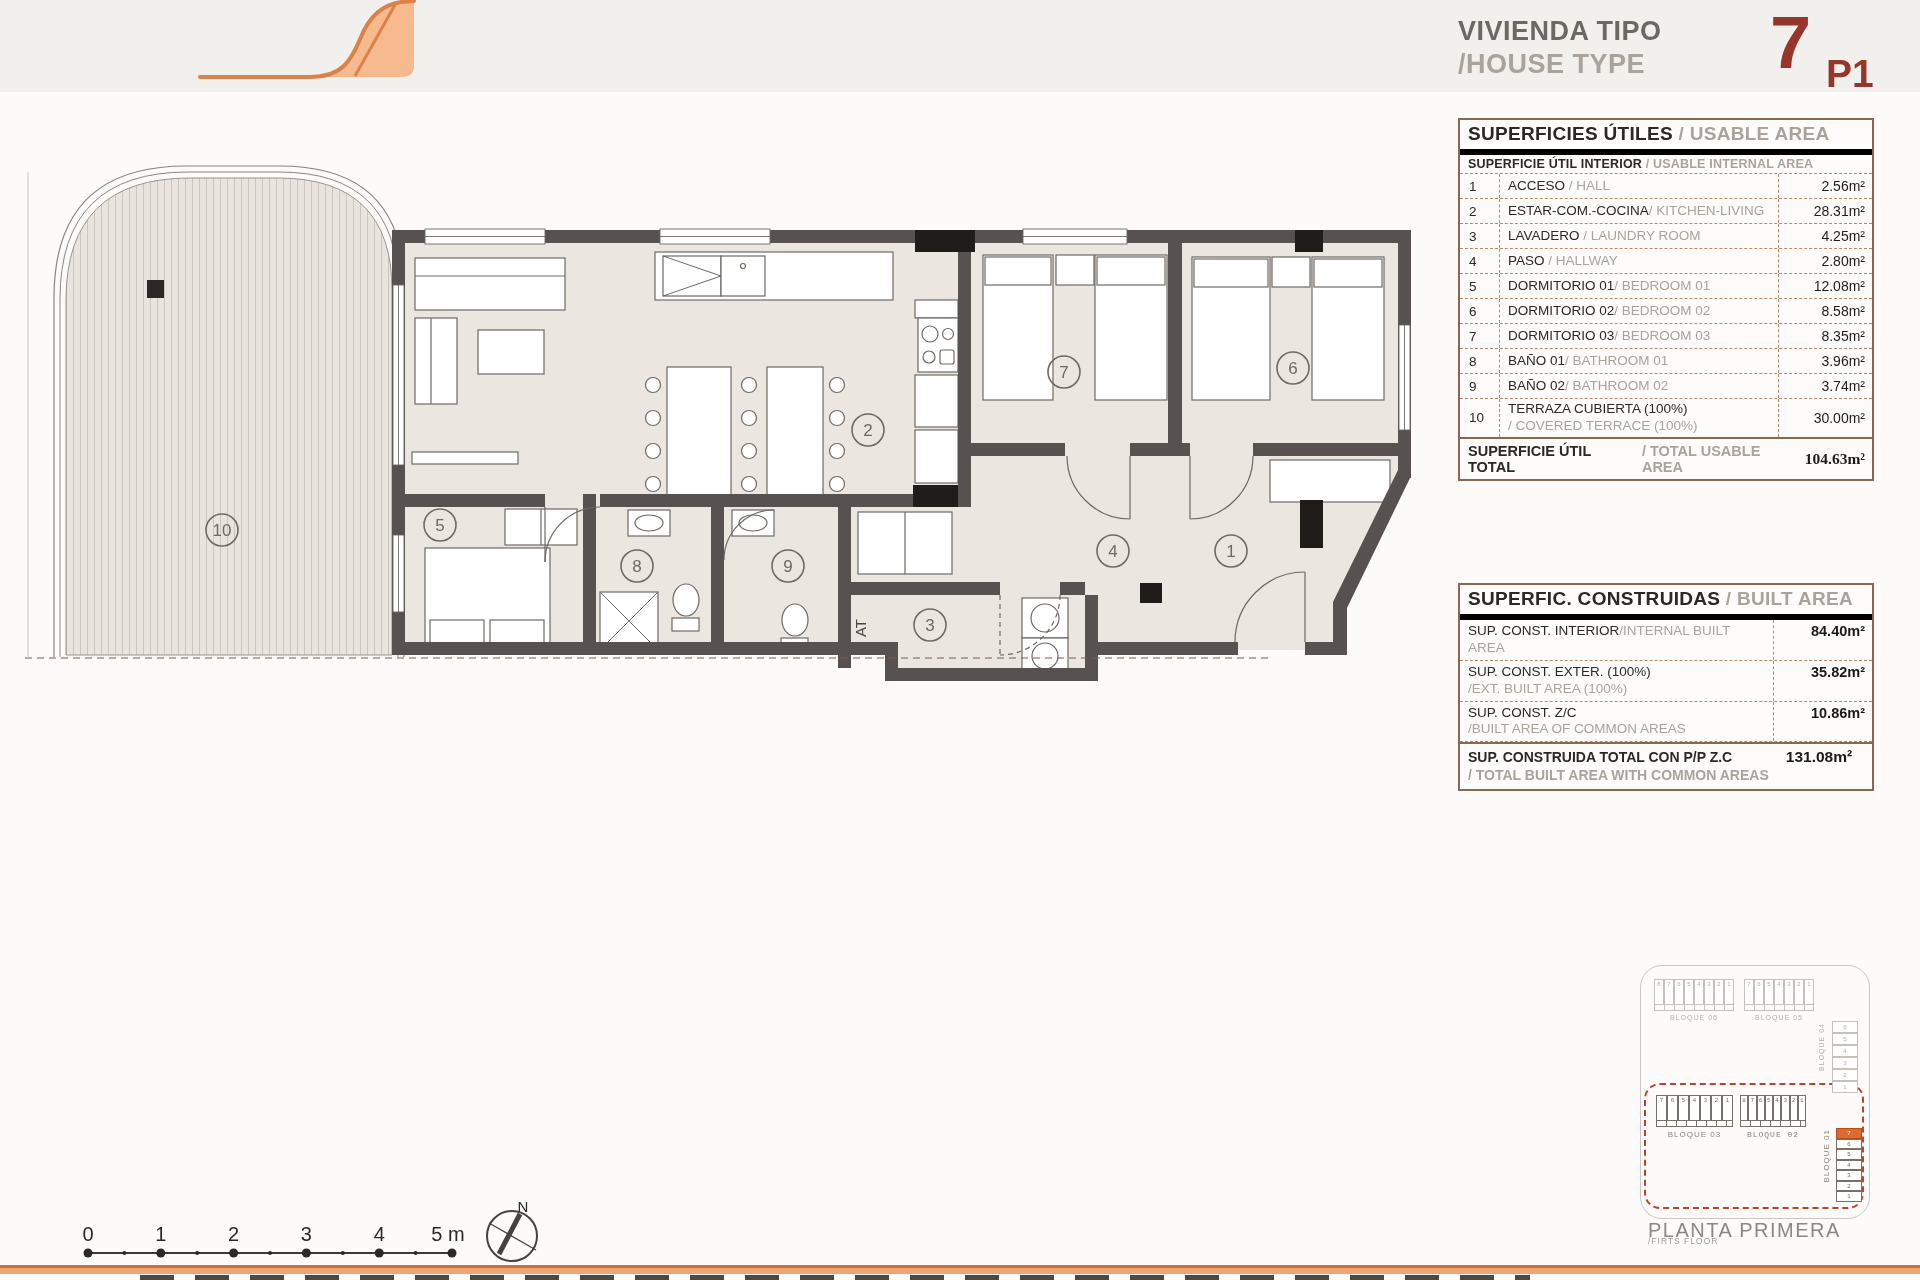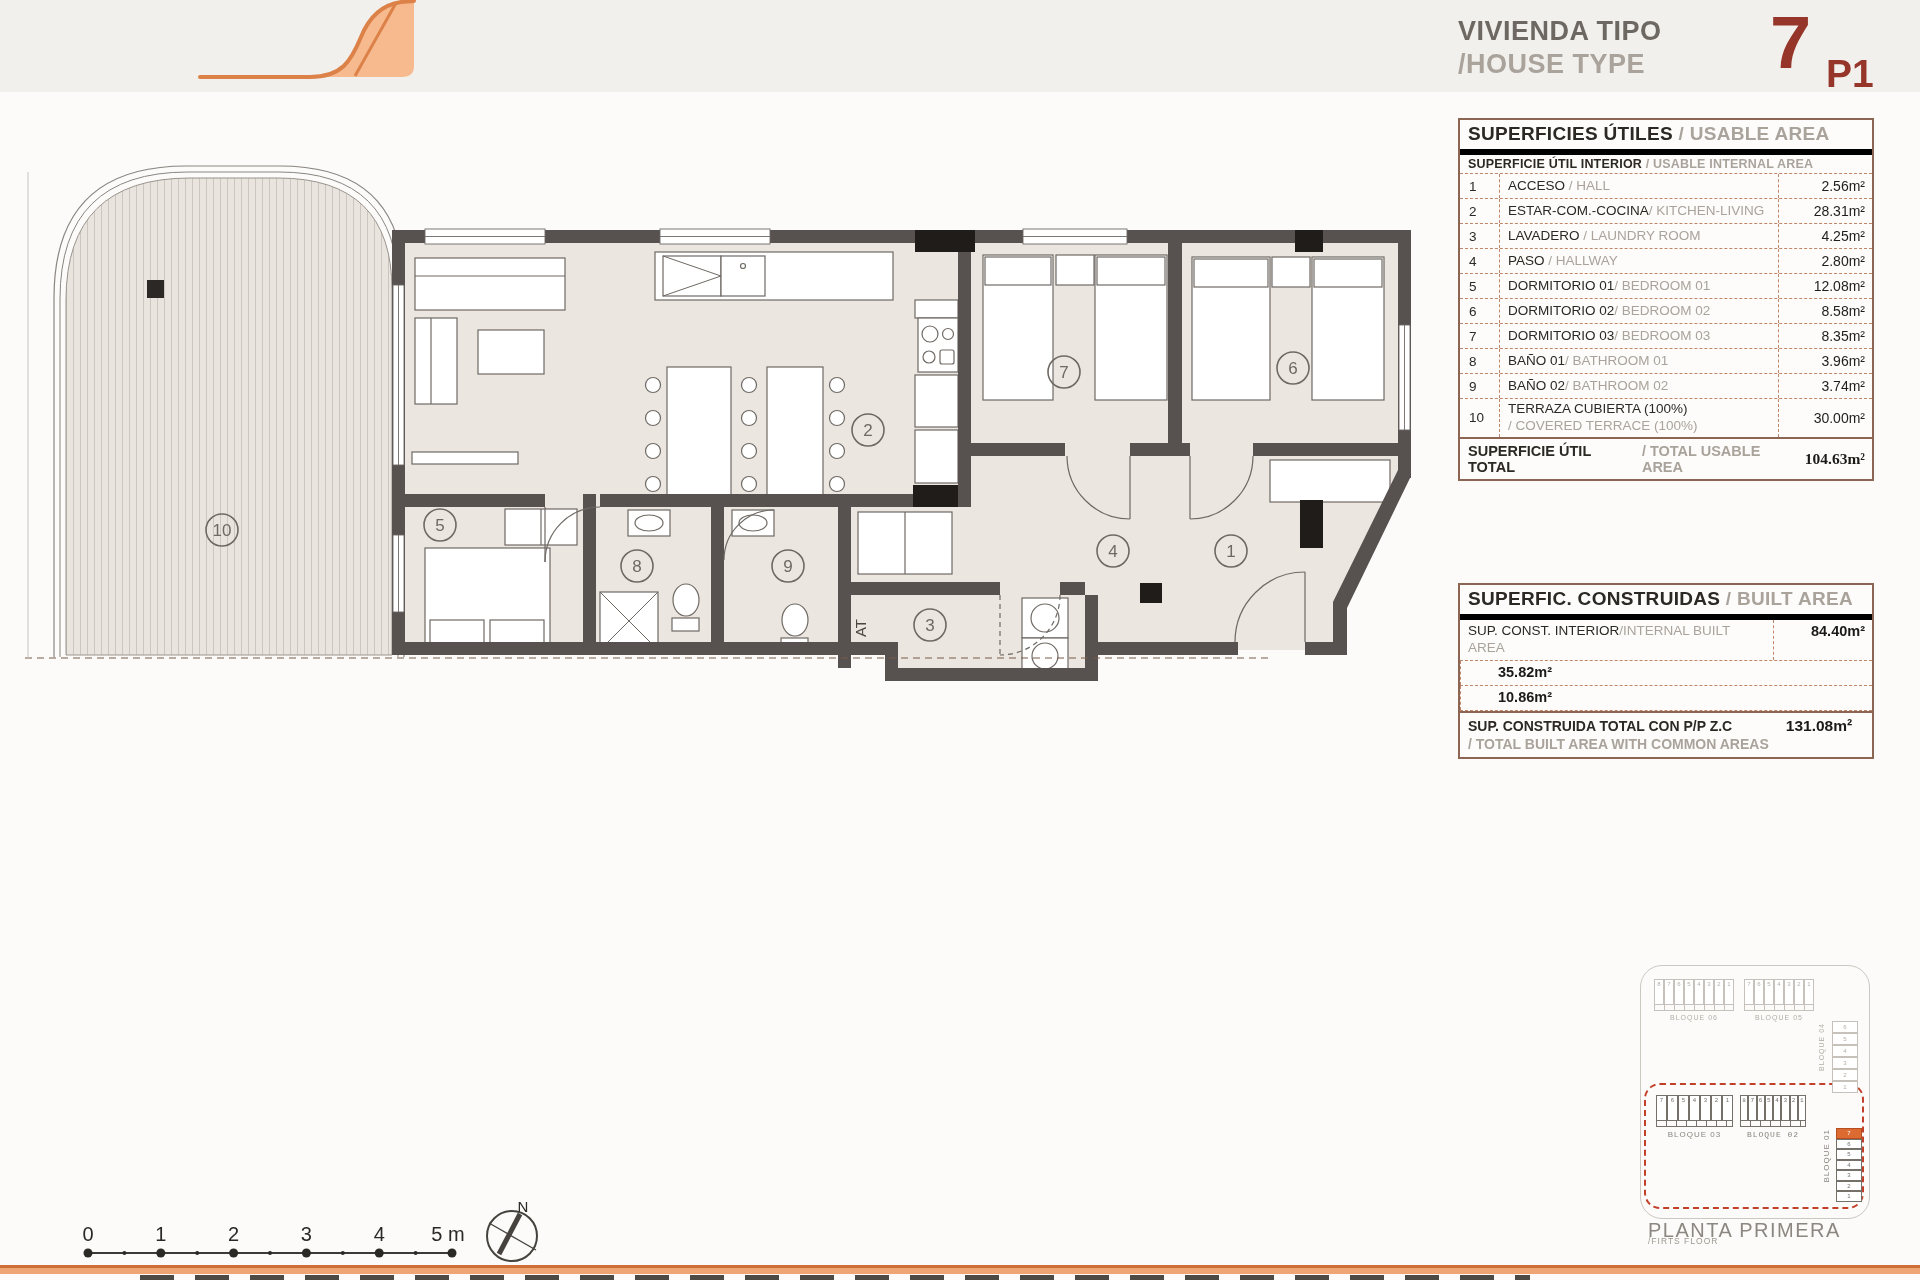--- a/index.html
+++ b/index.html
@@ -445,23 +445,29 @@
 <div class="areas-table" style="top:583px;">
   <div class="t-header"><span>SUPERFIC. CONSTRUIDAS</span><span class="en"> / BUILT AREA</span></div>
   <div class="b-rows">
       <div class="row b-row">
       <span class="lbl">
           <span><span>SUP. CONST. INTERIOR</span><span class="en">/INTERNAL BUILT AREA</span></span>
         </span>
       <span class="bval">84.40m²</span>
     </div>
       <div class="row b-row">
+      <span class="lbl">
+          <span><span>SUP. CONST. EXTER. (100%)</span><span class="en">/EXT. BUILT AREA (100%)</span></span>
+        </span>
       <span class="bval">35.82m²</span>
     </div>
       <div class="row b-row">
+      <span class="lbl">
+          <span><span>SUP. CONST. Z/C</span><span class="en">/BUILT AREA OF COMMON AREAS</span></span>
+        </span>
       <span class="bval">10.86m²</span>
     </div>
     </div>
   <div class="b-total">
     <span class="lbl"><span>SUP. CONSTRUIDA TOTAL CON P/P Z.C</span><br><span class="en">/ TOTAL BUILT AREA WITH COMMON AREAS</span></span>
     <span class="tv">131.08m²</span>
   </div>
 </div>
 
 <div class="siteplan">

